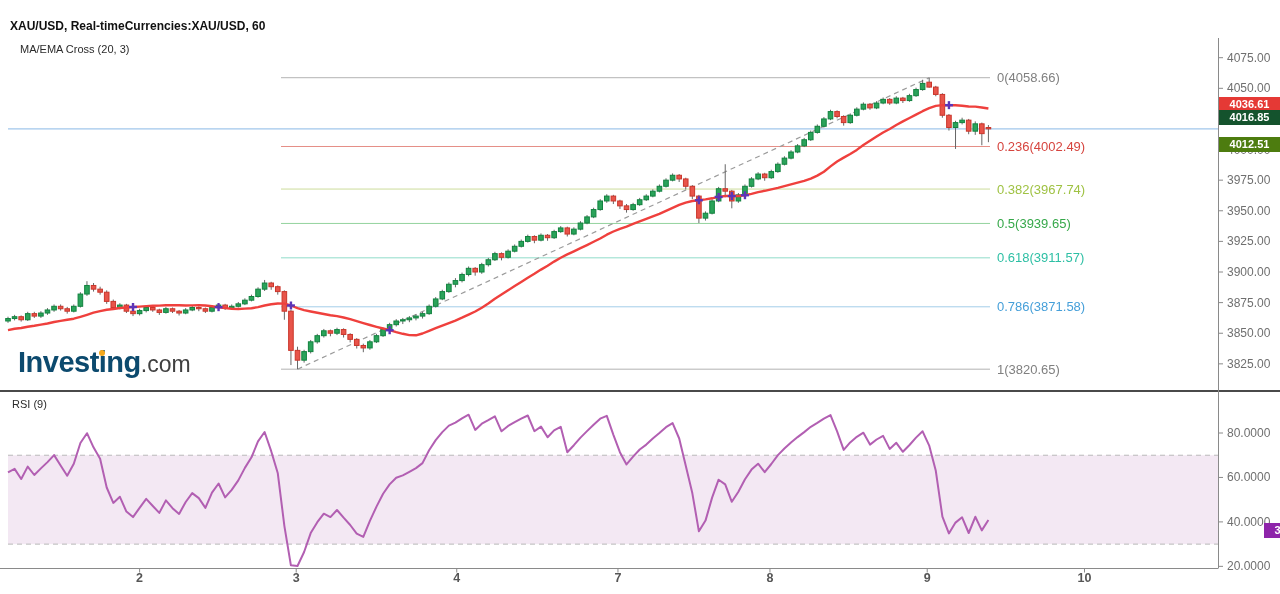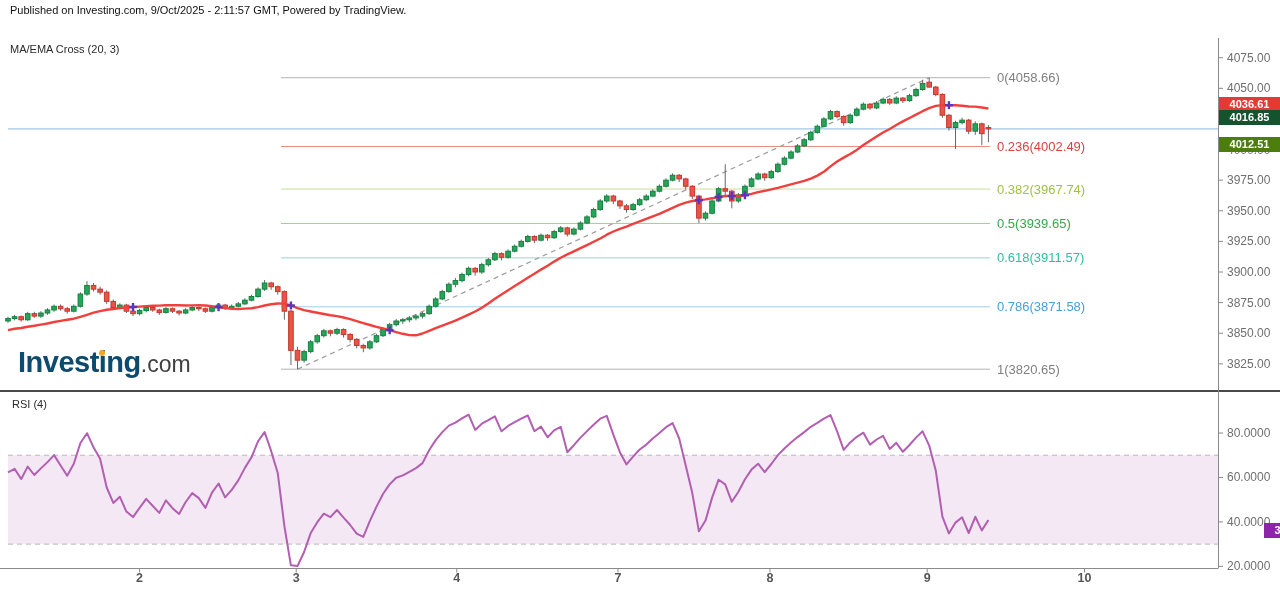--- a/index.html
+++ b/index.html
@@ -2,39 +2,39 @@
 <html><head>
 <meta charset="utf-8">
 <style>
   html,body{margin:0;padding:0;background:#fff;}
   #page{position:relative;width:1280px;height:594px;background:#fff;overflow:hidden;
         font-family:"Liberation Sans",sans-serif;-webkit-font-smoothing:antialiased;}
   #chart-svg{position:absolute;left:0;top:0;z-index:1;}
   .hdr{position:absolute;left:10px;z-index:4;color:#111;white-space:nowrap;}
   .hdr-pub{top:4px;font-size:11px;}
   .hdr-sym{top:19px;font-size:12px;font-weight:bold;}
-  .hdr-ind{top:43px;font-size:11px;color:#2b2b2b;}
+  .hdr-ind{top:43px;font-size:11px;color:#2b2b2b;margin-left:10px;}
   .rsi-label{position:absolute;left:12px;top:398px;font-size:11px;color:#2b2b2b;z-index:4;}
   .badge{position:absolute;left:1219px;width:61px;height:15px;color:#fff;font-size:11px;
          font-weight:bold;line-height:15px;text-align:center;z-index:6;}
   .watermark{position:absolute;left:18px;top:346px;z-index:3;white-space:nowrap;}
   .wm-main{font-size:29px;font-weight:800;color:#0c4a6e;letter-spacing:-0.5px;position:relative;}
   .wm-com{font-size:23px;font-weight:400;color:#404040;}
   .wm-dot{position:absolute;left:81px;top:4px;width:6px;height:6px;border-radius:50%;
           background:#f4a81d;z-index:4;}
   .axis-hit{position:absolute;z-index:2;}
 </style>
 </head>
 <body>
 
 <div id="page">
 
-  <div class="hdr hdr-pub">Published on Investing.com, 9/Oct/2025 - 2:11:57 GMT, Powered by TradingView.</div>
+  <div class="hdr hdr-sym">XAU/USD, Real-timeCurrencies:XAU/USD, 60</div>
   <div class="hdr hdr-ind">MA/EMA Cross (20, 3)</div>
-  <div class="rsi-label">RSI (4)</div>
+  <div class="rsi-label">RSI (9)</div>
 
   <div class="watermark">
     <span class="wm-main">Investing</span><span class="wm-com">.com</span>
     <div class="wm-dot"></div>
   </div>
 
   <svg id="chart-svg" width="1280" height="594" viewBox="0 0 1280 594">
       <rect x="8" y="455.225" width="1210" height="88.89999999999998" fill="rgba(200,150,200,0.22)"></rect>
       <line x1="8" y1="455.225" x2="1218" y2="455.225" stroke="#b9b9b9" stroke-width="1" stroke-dasharray="5,4"></line>
       <line x1="8" y1="544.125" x2="1218" y2="544.125" stroke="#b9b9b9" stroke-width="1" stroke-dasharray="5,4"></line>

